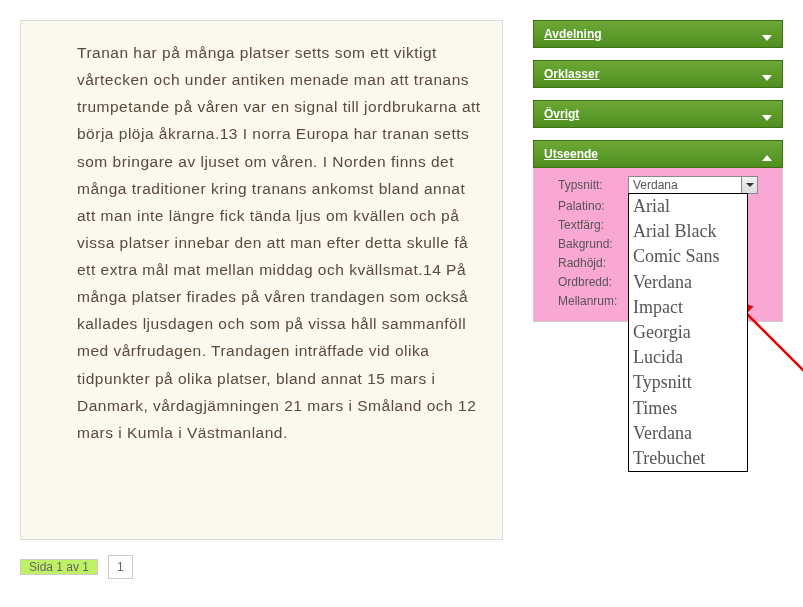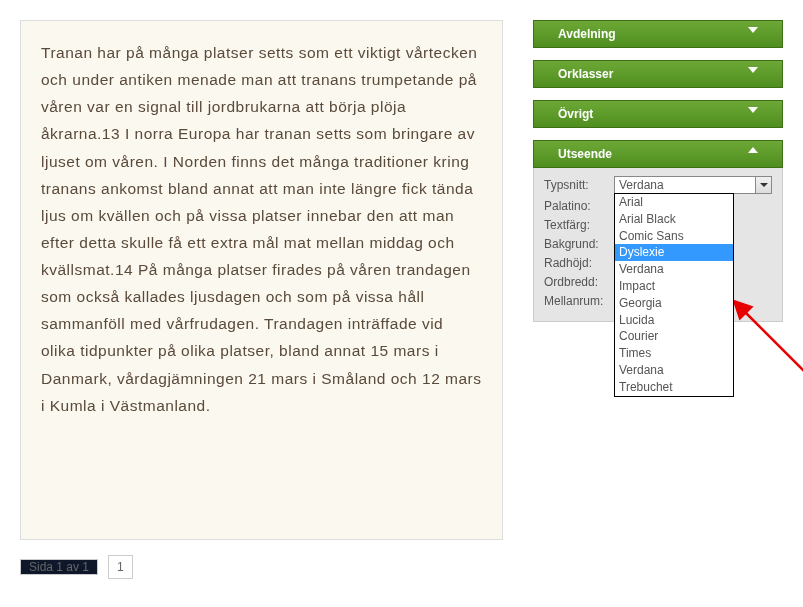--- a/index.html
+++ b/index.html
@@ -12,67 +12,69 @@
       padding: 18px 20px;
       margin-bottom: 15px;
       min-height: 520px;
     }
     .content-box p {
       color: #5a4a3a;
       font-family: Verdana, sans-serif;
       font-size: 15.5px;
       line-height: 1.75;
       letter-spacing: 0.5px;
+      margin-left: 36px;
     }
     .pager { display: flex; align-items: center; gap: 10px; }
     .pager-info {
       border: 1px solid #ccc;
       padding: 0 8px;
       font-size: 12px;
       color: #666;
-      background: #0f172a;
+      background: #bef264;
     }
     .pager-num {
       border: 1px solid #ccc;
       padding: 4px 8px;
       font-size: 12px;
       color: #666;
       background: #fff;
     }
     .sidebar { width: 250px; position: relative; }
     .panel { margin-bottom: 12px; }
     .panel-header {
       background: linear-gradient(#6da836, #4e8e1f);
       color: #fff;
-      padding: 6px 24px;
+      padding: 6px 10px;
       font-weight: bold;
       font-size: 12px;
       display: flex;
       justify-content: space-between;
-      align-items: flex-start;
+      align-items: flex-end;
       border: 1px solid #3d7015;
       cursor: pointer;
+      text-decoration: underline;
     }
     .tri-down {
       width: 0; height: 0;
       border-left: 5px solid transparent;
       border-right: 5px solid transparent;
       border-top: 6px solid #fff;
     }
     .tri-up {
       width: 0; height: 0;
       border-left: 5px solid transparent;
       border-right: 5px solid transparent;
       border-bottom: 6px solid #fff;
     }
     .panel-body {
       border: 1px solid #ccc;
       border-top: none;
-      background: #e5e5e5;
-      padding: 8px 10px;
+      background: #f9a8d4;
+      padding: 8px 24px;
     }
     .form-row {
       display: flex;
       align-items: center;
       margin-bottom: 5px;
       font-size: 12px;
       color: #555;
     }
     .form-row label { width: 70px; }
     .select-wrap {
@@ -113,22 +115,22 @@
       position: absolute;
       top: 17px;
       left: 0;
       width: 120px;
       background: #fff;
       border: 1px solid #000;
       z-index: 10;
     }
     .dropdown-item {
       padding: 0px 4px;
-      font-size: 12px;
-      font-family: Liberation Sans, sans-serif;
+      font-size: 18px;
+      font-family: Liberation Serif, serif;
       cursor: pointer;
       line-height: 1.4;
     }
     .dropdown-item.selected {
       background: #3399ff;
       color: #fff;
     }
     .arrow-annotation {
       position: absolute;
       pointer-events: none;
@@ -182,26 +184,25 @@
           <label>Typsnitt:</label>
           <div class="select-wrap">
             <div class="select-box">
               <span>Verdana</span>
               <span class="select-arrow"></span>
             </div>
             <div class="dropdown" id="font-dropdown">
                 <div class="dropdown-item">Arial</div>
                 <div class="dropdown-item">Arial Black</div>
                 <div class="dropdown-item">Comic Sans</div>
-                <div class="dropdown-item selected">Dyslexie</div>
                 <div class="dropdown-item">Verdana</div>
                 <div class="dropdown-item">Impact</div>
                 <div class="dropdown-item">Georgia</div>
                 <div class="dropdown-item">Lucida</div>
-                <div class="dropdown-item">Courier</div>
+                <div class="dropdown-item">Typsnitt</div>
                 <div class="dropdown-item">Times</div>
                 <div class="dropdown-item">Verdana</div>
                 <div class="dropdown-item">Trebuchet</div>
               </div>
           </div>
         </div>
 
         <div class="form-row">
           <label>Palatino:</label>
         </div>

